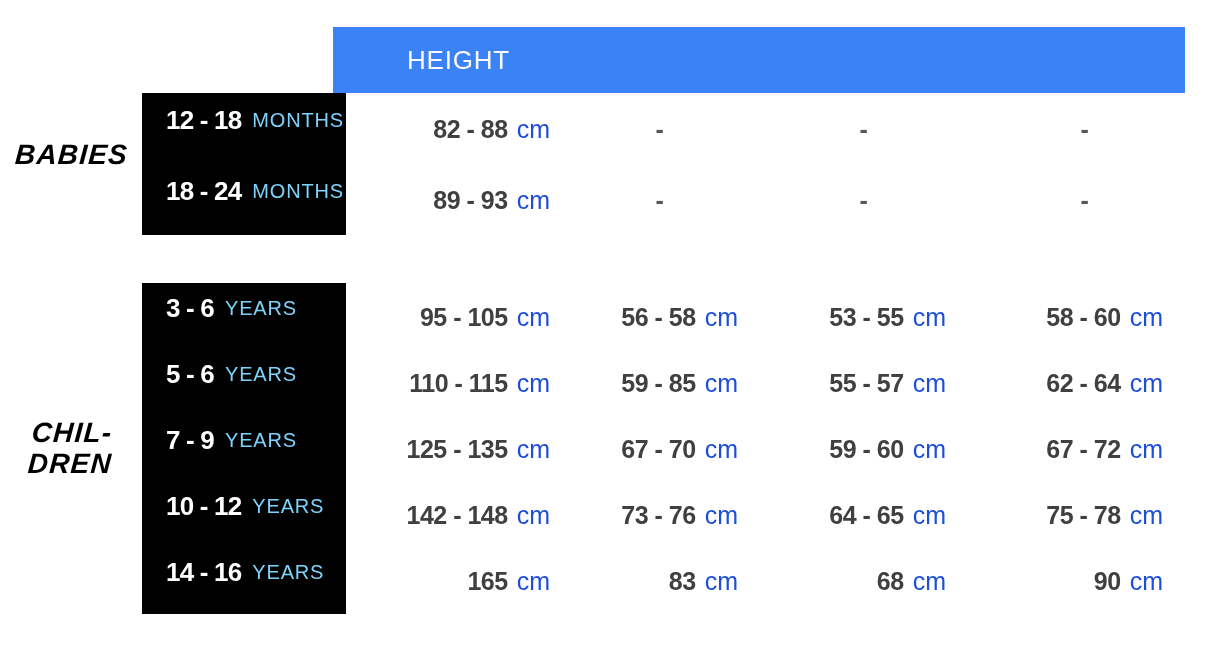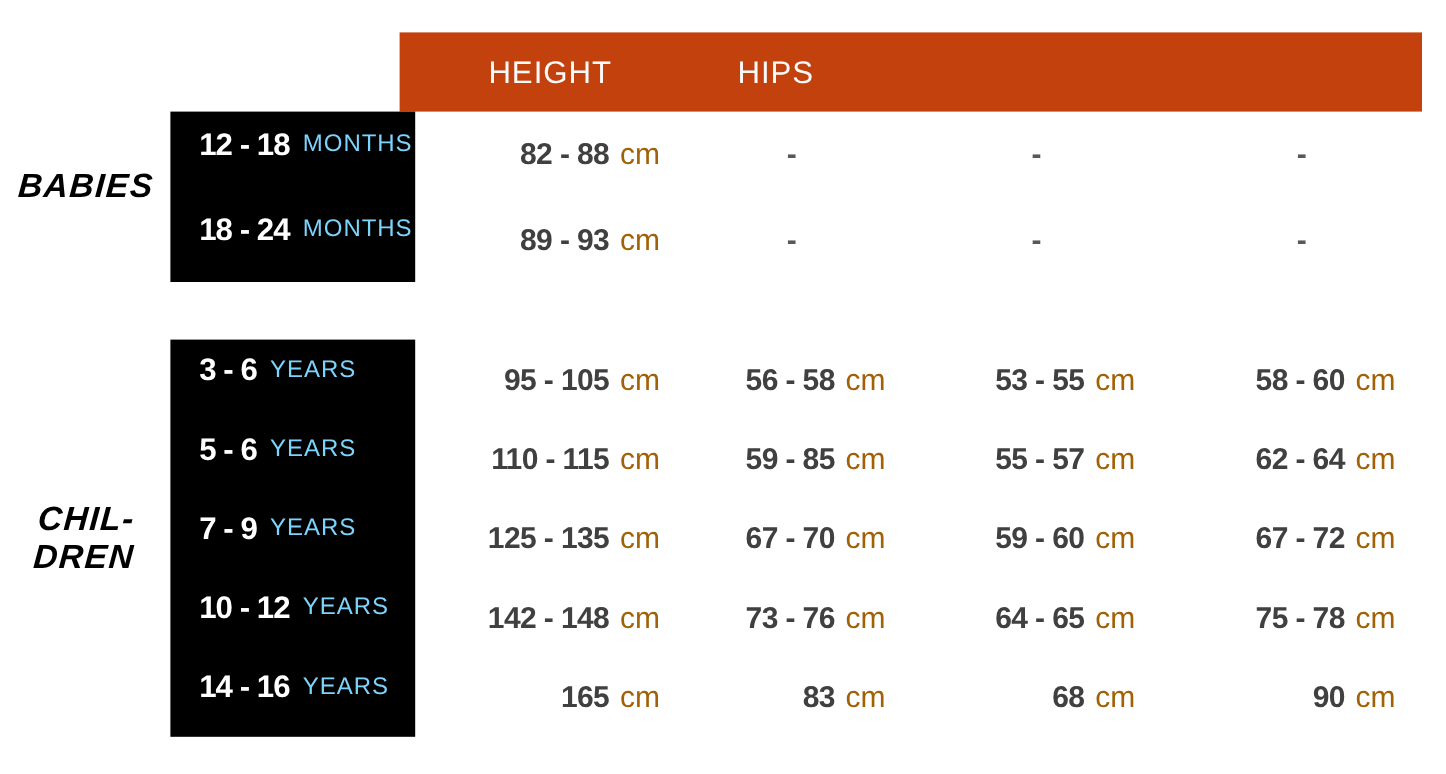--- a/index.html
+++ b/index.html
@@ -6,21 +6,21 @@
   body {
     width:1205px; height:645px;
     font-family:"Liberation Sans", sans-serif;
     -webkit-font-smoothing:antialiased;
   }
   .canvas { position:relative; width:1205px; height:645px; background:#fff; overflow:hidden; }
 
   
   .header-row {
     position:absolute; left:333px; top:27px; width:852px; height:66px;
-    background:#c2410c; display:flex;
+    background:#3b82f6; display:flex;
   }
   .header-cell {
     box-sizing:border-box; width:213px; display:flex; align-items:center; justify-content:center;
     color:#fafafa; font-size:26px; font-weight:400; letter-spacing:0.8px; position:relative;
   }
   .header-cell:nth-child(1){ left:19px; }
   .header-cell:nth-child(2){ left:-6px; }
   .header-cell:nth-child(3){ left:-14px; }
   .header-cell:nth-child(4){ left:-2px; }
 
@@ -53,31 +53,30 @@
   .cell:nth-child(1){ padding-right:9px;  }
   .cell:nth-child(2){ padding-right:34px; }
   .cell:nth-child(3){ padding-right:39px; }
   .cell:nth-child(4){ padding-right:35px; }
   .cell.dash { justify-content:center; padding-right:0; position:relative; }
   .cell.dash:nth-child(2){ left:-6px; }
   .cell.dash:nth-child(3){ left:-15px; }
   .cell.dash:nth-child(4){ left:-7px; }
 
   .v { font-weight:700; font-size:25px; letter-spacing:-0.5px; color:#404040; white-space:nowrap; }
-  .u { font-weight:400; font-size:25px; color:#a16207; margin-left:9px; white-space:nowrap; }
+  .u { font-weight:400; font-size:25px; color:#1d4ed8; margin-left:9px; white-space:nowrap; }
   .cell.dash .v { color:#58585a; }
 </style>
 </head>
 <body>
 
 <div class="canvas">
 
   <div class="header-row">
     <div class="header-cell">HEIGHT</div>
-    <div class="header-cell">HIPS</div>
   </div>
 
   <div class="section section-babies">
     <div class="side-label">
       <span>BABIES</span>
     </div>
     <div class="ages">
       <div class="age-row">
         <span class="age-num">12 - 18</span>
         <span class="age-unit">MONTHS</span>

